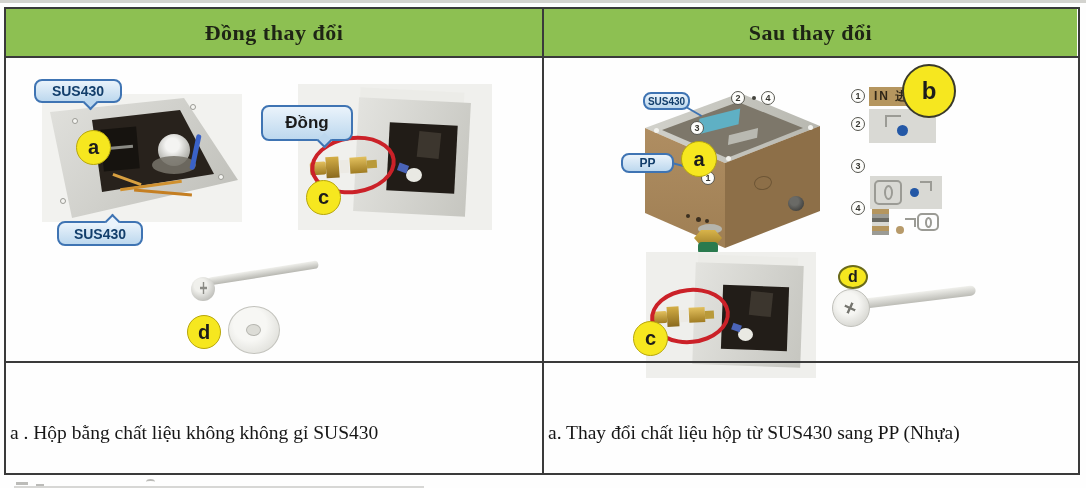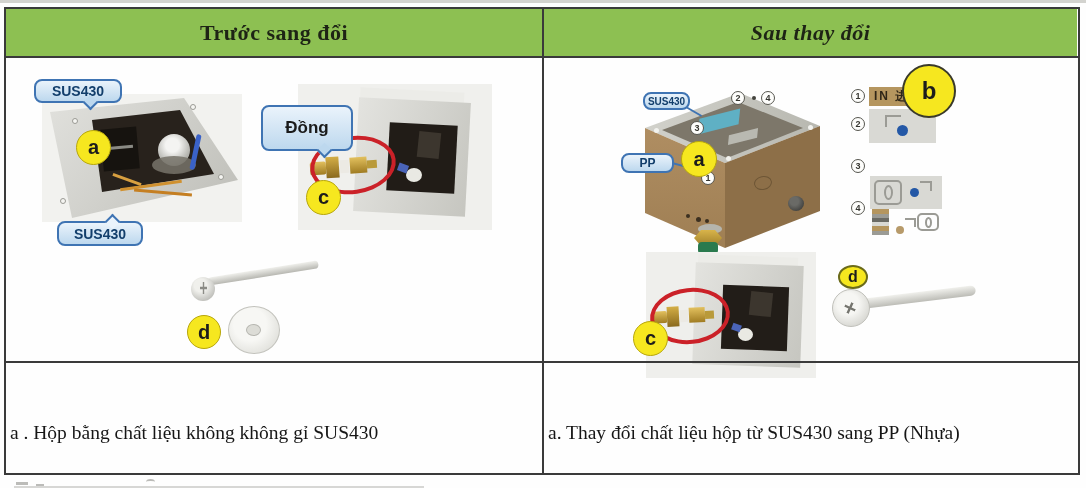--- a/index.html
+++ b/index.html
@@ -10,21 +10,21 @@
 
   
   .frame{position:absolute;left:4px;top:7px;width:1076px;height:468px;border:2px solid var(--line);}
   .vline{position:absolute;left:542px;top:7px;width:2px;height:468px;background:var(--line);}
   .hline{position:absolute;left:4px;width:1076px;height:2px;background:var(--line);}
   .hline.h1{top:56px;} .hline.h2{top:361px;}
 
   .hcell{position:absolute;top:9px;height:47px;background:var(--header-green);
          display:flex;align-items:center;justify-content:center;
          font-weight:bold;font-size:22px;color:#1e2415;letter-spacing:.5px;}
-  .hcell.left{left:6px;width:536px;} .hcell.right{left:544px;width:533px;font-style:italic;}
+  .hcell.left{left:6px;width:536px;} .hcell.right{left:544px;width:533px;}
 
   
   .bubble{position:absolute;background:linear-gradient(180deg,var(--bubble-top),var(--bubble-bottom));
           border:2px solid var(--blue);border-radius:8px;display:flex;align-items:center;justify-content:center;
           font-family:"Liberation Sans",sans-serif;font-weight:bold;color:#123e6b;z-index:6;}
   .bubble .tail{position:absolute;width:11px;height:11px;background:var(--bubble-bottom);
           border-right:2px solid var(--blue);border-bottom:2px solid var(--blue);}
   .tail.down{bottom:-7px;left:58%;transform:rotate(45deg);}
   .tail.up{top:-7px;left:58%;transform:rotate(-135deg);background:var(--bubble-top);}
   .leader{position:absolute;background:var(--blue);height:2px;z-index:5;}
@@ -58,21 +58,21 @@
   .zerooval{border:2px solid #9b9b95;border-radius:50%;}
 
   .frag{position:absolute;background:#8f8f8a;opacity:.6;}
 </style>
 </head>
 <body>
 
 <div class="page">
   <div class="scan-edge"></div>
 
-  <div class="hcell left">Trước sang đổi</div>
+  <div class="hcell left">Đồng thay đổi</div>
   <div class="hcell right">Sau thay đổi</div>
 
   <div class="photo" style="left:42px;top:94px;width:200px;height:128px;">
     <div class="p" style="left:0;top:0;width:200px;height:128px;background:#f2f2ef;"></div>
     <div class="p" style="left:0;top:0;width:200px;height:128px;
          clip-path:polygon(8px 18px,142px 4px,196px 86px,30px 124px);
          background:linear-gradient(130deg,#e2e2de,#bdbdb7);"></div>
     <div class="p" style="left:0;top:0;width:200px;height:128px;
          clip-path:polygon(50px 26px,138px 16px,172px 80px,60px 98px);background:#28221c;"></div>
     <div class="p" style="left:60px;top:34px;width:36px;height:42px;background:#16130f;transform:rotate(-5deg);"></div>
@@ -112,21 +112,21 @@
     <div class="p" style="left:12px;top:70px;width:70px;height:26px;transform:rotate(-4deg);">
       <div class="p" style="left:0;top:6px;width:16px;height:13px;background:linear-gradient(180deg,#e2c05e,#a07c22);border-radius:2px;"></div>
       <div class="p" style="left:16px;top:2px;width:13px;height:21px;background:linear-gradient(180deg,#d4ae46,#8a6a1e);"></div>
       <div class="p" style="left:30px;top:6px;width:9px;height:13px;background:#eceae4;"></div>
       <div class="p" style="left:40px;top:4px;width:17px;height:16px;background:linear-gradient(180deg,#e2c05e,#a07c22);"></div>
       <div class="p" style="left:57px;top:8px;width:10px;height:8px;background:#b99a3a;"></div>
     </div>
     <div class="redellipse" style="left:12px;top:52px;width:86px;height:58px;transform:rotate(-8deg);"></div>
   </div>
 
-  <div class="bubble" style="left:261px;top:105px;width:92px;height:46px;font-size:17px;color:#1a1a1a;">
+  <div class="bubble" style="left:261px;top:105px;width:92px;height:36px;font-size:17px;color:#1a1a1a;">
     <span>Đồng</span>
     <i class="tail down" style="left:64%;"></i>
   </div>
   <div class="marker" style="left:306px;top:180px;width:35px;height:35px;">c</div>
 
   <div class="photo" style="left:185px;top:255px;width:145px;height:50px;">
     <div class="p" style="left:22px;top:14px;width:112px;height:8px;border-radius:4px;
          background:linear-gradient(180deg,#f0f0ec,#b7b7b1);transform:rotate(-9deg);"></div>
     <div class="p" style="left:6px;top:22px;width:24px;height:24px;border-radius:50%;
          background:radial-gradient(circle at 40% 35%,#f0f0ec 30%,#a5a5a0);"></div>

